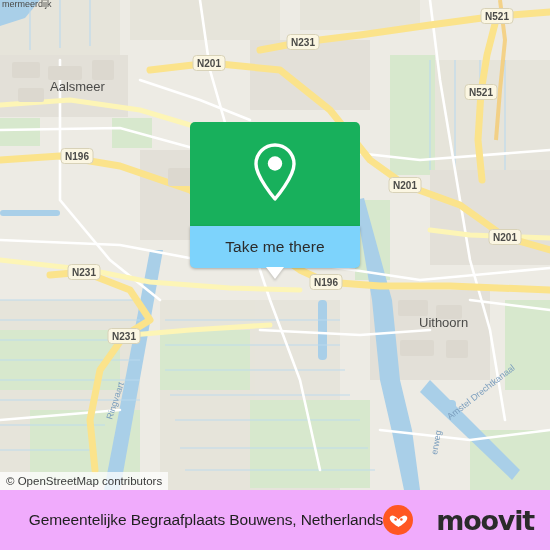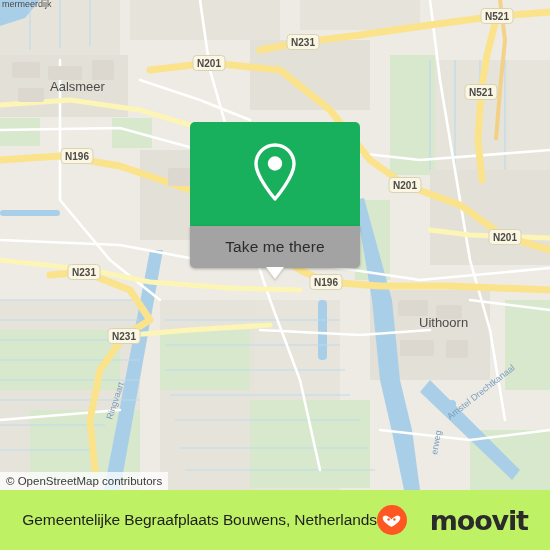--- a/index.html
+++ b/index.html
@@ -60,21 +60,21 @@
   }
   .pin-wrap {
     position: absolute;
     left: 0; right: 0; top: 20px;
     display: flex;
     justify-content: center;
   }
   .callout-bottom {
     width: 170px;
     height: 42px;
-    background: #a3a3a3;
+    background: #7dd3fc;
     border-radius: 0 0 5px 5px;
     box-shadow: 0 1px 3px rgba(0,0,0,0.28);
     display: flex;
     align-items: center;
     justify-content: center;
     position: relative;
   }
   .callout-bottom .cta {
     font-size: 15.5px;
     color: #2b2b2b;
@@ -92,24 +92,24 @@
     filter: drop-shadow(0 2px 1px rgba(0,0,0,0.16));
   }
 
   
   #footer {
     position: absolute;
     left: 0;
     top: 490px;
     width: 550px;
     height: 60px;
-    background: #bef264;
+    background: #f0abfc;
     display: flex;
     align-items: center;
-    justify-content: center;
+    justify-content: flex-end;
     padding: 0 16px;
     box-sizing: border-box;
   }
   #footer-title {
     font-size: 15.5px;
     color: #1f1f1f;
     white-space: nowrap;
     overflow: hidden;
     text-overflow: ellipsis;
     letter-spacing: -0.1px;

